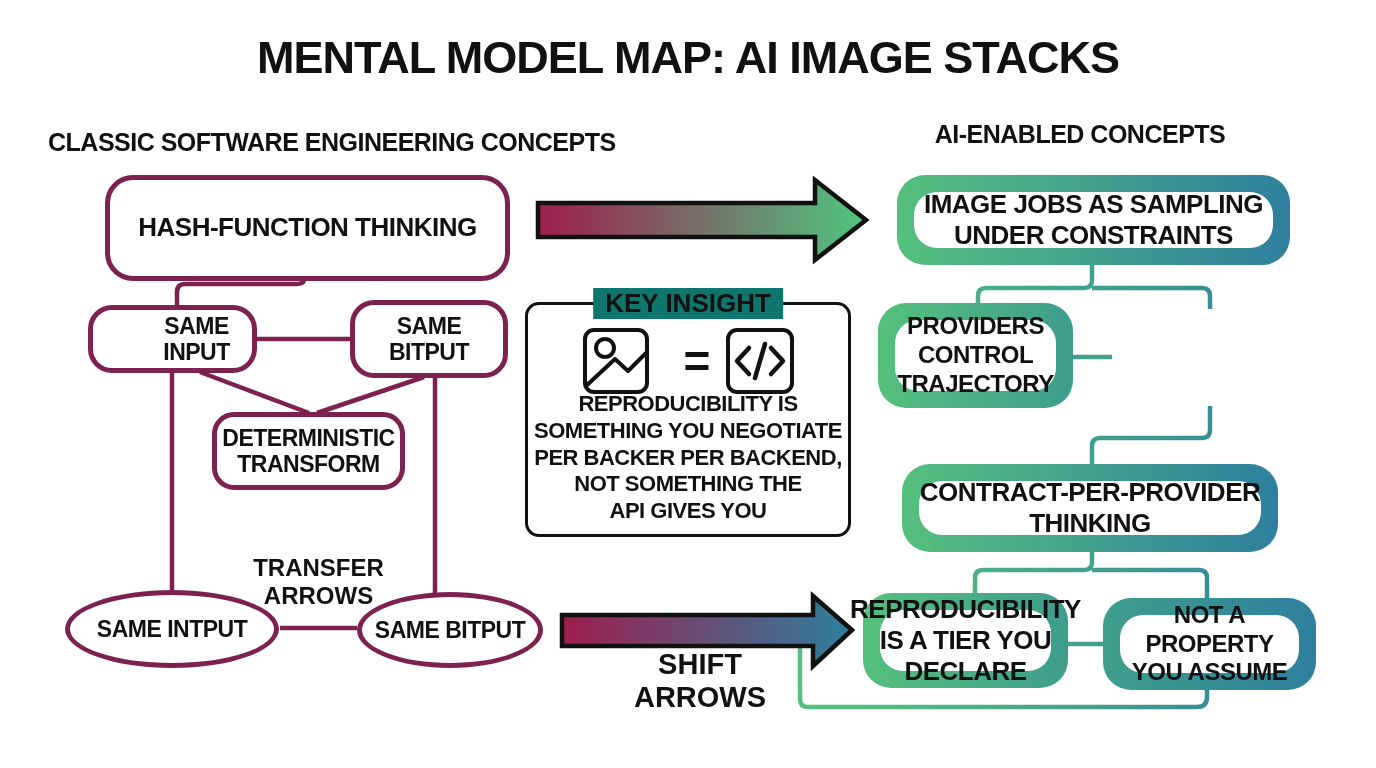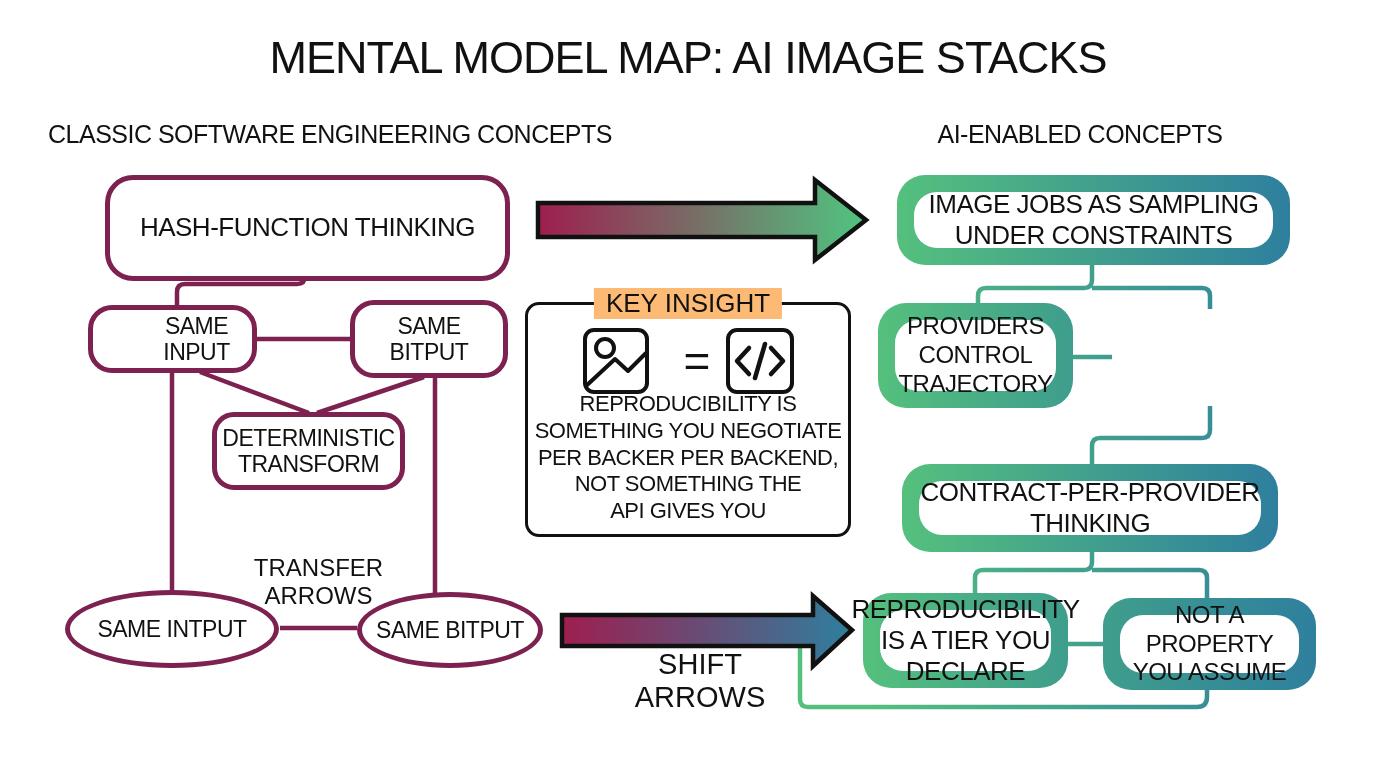--- a/index.html
+++ b/index.html
@@ -1,28 +1,28 @@
 <!DOCTYPE html>
 <html><head>
 <meta charset="utf-8">
 <style>
   html,body{margin:0;padding:0;background:#fff;}
   #stage{
     position:relative;width:1376px;height:768px;background:#ffffff;
-    font-family:"Liberation Sans",sans-serif;font-weight:400;color:#111;
+    font-family:"Liberation Sans",sans-serif;font-weight:700;color:#111;
     overflow:hidden;
     border-radius:13px;
   }
   .abs{position:absolute;}
   #page-title{
     top:32px;left:0;width:1376px;text-align:center;
     font-size:45px;letter-spacing:-1px;
   }
   .col-heading{font-size:25px;letter-spacing:-0.5px;}
-  #heading-left{left:48px;top:120px;}
+  #heading-left{left:48px;top:128px;}
   #heading-right{left:930px;top:120px;width:300px;text-align:center;}
 
   svg.layer{position:absolute;left:0;top:0;z-index:1;}
   .nodes{position:absolute;left:0;top:0;width:100%;height:100%;z-index:2;}
 
   
   .mbox{
     position:absolute;background:#fff;border:5px solid #7d2150;
     display:flex;align-items:center;justify-content:center;text-align:center;
     white-space:pre-line;line-height:1.15;letter-spacing:-0.5px;box-sizing:border-box;
@@ -63,21 +63,21 @@
     background:linear-gradient(90deg,#3f9e8c,#2e7f9e);}
   #box-not-property .inner{font-size:24px;}
 
   
   #insight-box{
     left:525px;top:302px;width:326px;height:235px;border:3px solid #111;
     border-radius:14px;background:#fff;box-sizing:border-box;
   }
   #insight-title{
     top:-17px;left:50%;transform:translateX(-50%);
-    background:#fdba74;padding:0 12px;font-size:26px;white-space:nowrap;
+    background:#0f766e;padding:0 12px;font-size:26px;white-space:nowrap;
   }
   #insight-equals{left:139px;top:23px;width:60px;height:66px;
     display:flex;align-items:center;justify-content:center;font-size:46px;}
   #insight-body{left:0;top:86px;width:100%;text-align:center;font-size:22px;
     line-height:1.22;white-space:pre-line;letter-spacing:-0.5px;}
   .icon-frame{position:absolute;}
 </style>
 </head>
 <body>
 

